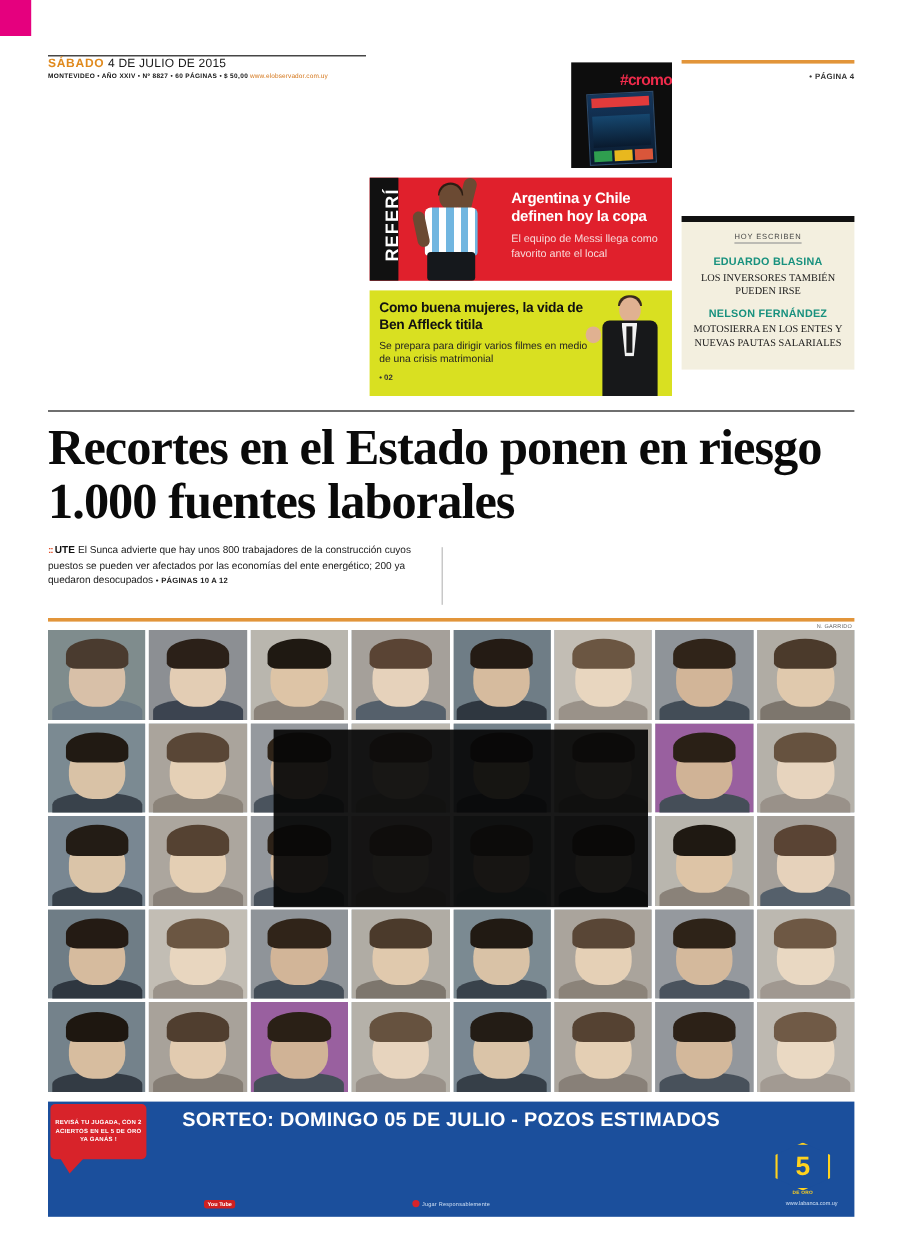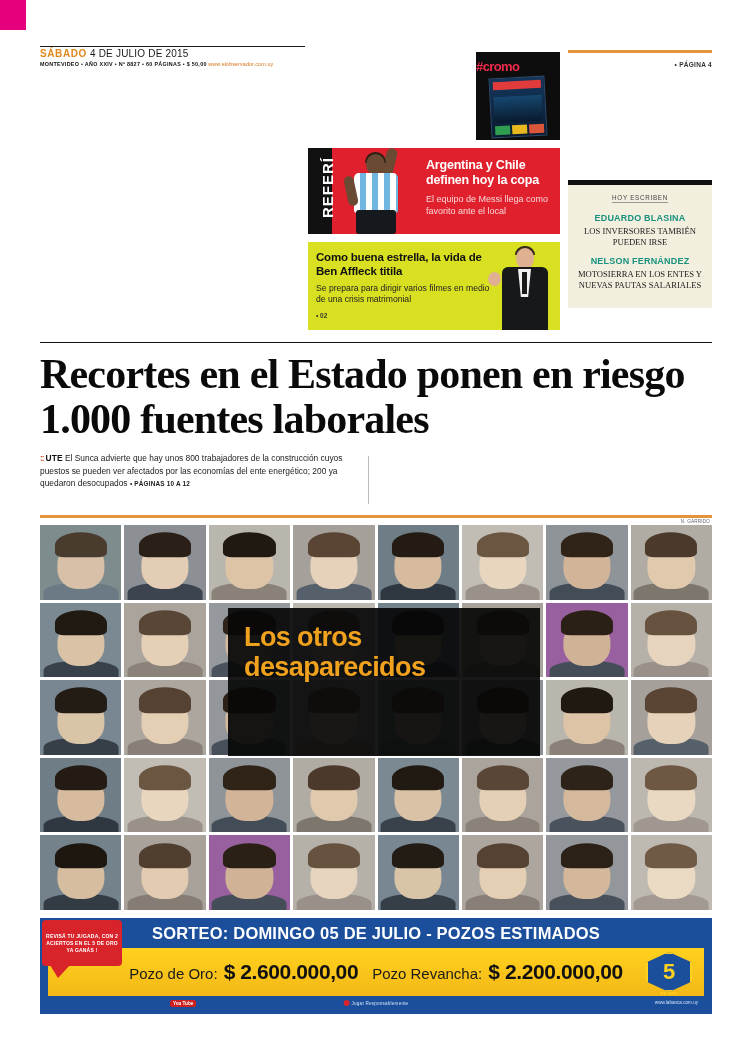--- a/index.html
+++ b/index.html
@@ -98,21 +98,21 @@
   .promo-a .reclame {
     position: absolute; right: 5px; bottom: 3px;
     color: rgba(255,255,255,.92); font-size: 6.5px; letter-spacing: .4px;
     font-family: "Liberation Serif", serif;
   }
   .promo-b {
     position: absolute; left: 168px; top: 0; width: 84px; height: 88px;
     background: #0d0d0d; overflow: hidden;
   }
   .promo-b .cromo {
-    position: absolute; left: 0; right: 0; top: 7px; text-align: left;
+    position: absolute; left: 0; right: 0; top: 7px; text-align: right;
     color: #ef2b4b; font-size: 13px; font-weight: bold; letter-spacing: -.6px;
   }
   .promo-b .cover {
     position: absolute; left: 14px; top: 25px; width: 56px; height: 60px;
     background: linear-gradient(#14365c,#0a1c30);
     transform: rotate(-3deg); border: 1px solid #2c4a6b;
   }
   .promo-b .cover .hd { position:absolute; left:3px; top:3px; right:3px; height:8px;
     background:#e23b3b; }
   .promo-b .cover .city { position:absolute; left:3px; bottom:14px; right:3px; height:26px;
@@ -417,21 +417,21 @@
       <div class="shorts"></div>
     </div>
     <div class="referi-text">
       <h3>Argentina y Chile definen hoy la copa</h3>
       <p>El equipo de Messi llega como favorito ante el local</p>
     </div>
   </div>
 
   <div class="affleck">
     <div class="affleck-text">
-      <h3>Como buena estrella, la vida de Ben Affleck titila</h3>
+      <h3>Como buena mujeres, la vida de Ben Affleck titila</h3>
       <p>Se prepara para dirigir varios filmes en medio de una crisis matrimonial</p>
       <div class="pg">• 02</div>
     </div>
     <div class="affleck-figure">
       <div class="hair"></div>
       <div class="head"></div>
       <div class="suit"></div>
       <div class="shirt"></div>
       <div class="tie"></div>
       <div class="hand"></div>
@@ -706,35 +706,24 @@
       </div>
       <div class="cellimg">
         <div class="bgf" style="background: rgb(190, 185, 177);"></div>
         <div class="body" style="background: rgb(162, 154, 146);"></div>
         <div class="face" style="background: rgb(234, 217, 195);"></div>
         <div class="hairf" style="background: rgb(112, 90, 70);"></div>
       </div>
     </div>
 
   <div class="capbox">
-    <h2>Los otros desaparecidos</h2>
   </div>
 
   <div class="lottery">
     <div class="lot-title">SORTEO: DOMINGO 05 DE JULIO - POZOS ESTIMADOS</div>
-    <div class="lot-yellow">
-      <div class="pot">
-        <span class="lab">Pozo de Oro:</span>
-        <span class="amt">$ 2.600.000,00</span>
-      </div>
-      <div class="pot">
-        <span class="lab">Pozo Revancha:</span>
-        <span class="amt">$ 2.200.000,00</span>
-      </div>
-    </div>
     <div class="lot-logo">
       <div class="hex">5</div>
       <div class="sub">DE ORO</div>
     </div>
     <div class="lot-foot">
       <span class="yt">You Tube</span>
       <span class="resp"><span class="ico"></span><span>Jugar Responsablemente</span></span>
       <span class="url">www.labanca.com.uy</span>
     </div>
   </div>

